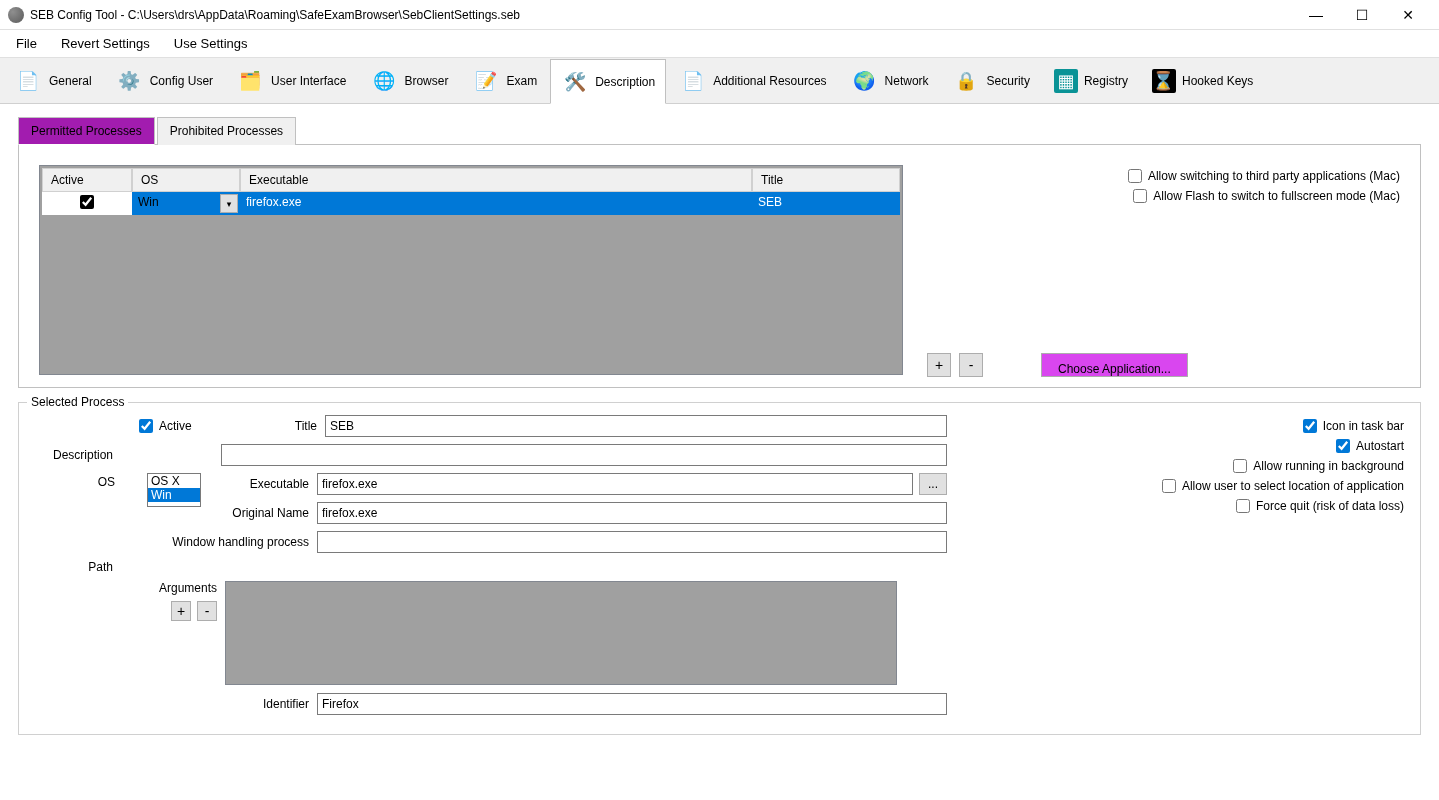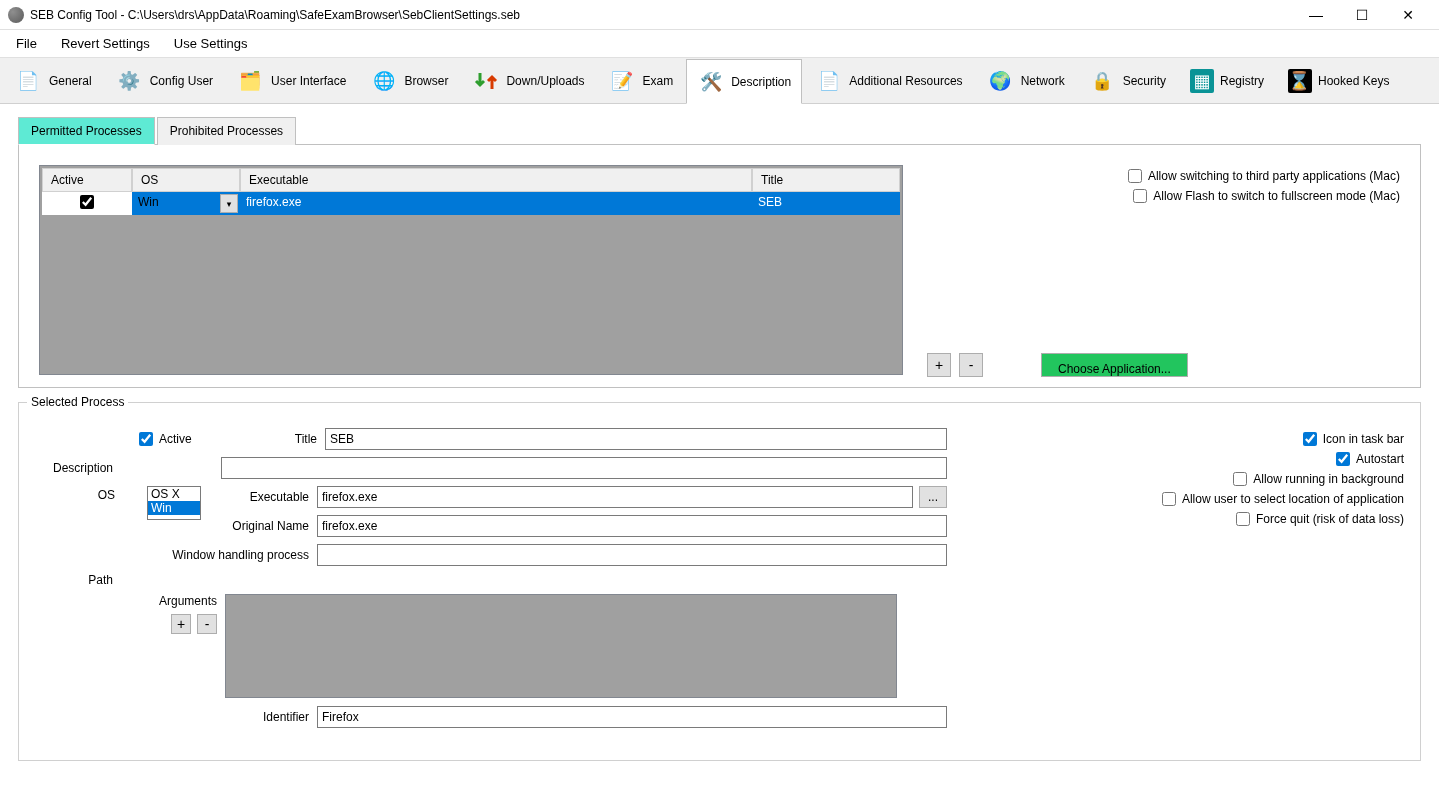--- a/index.html
+++ b/index.html
@@ -24,21 +24,21 @@
 .toolbar .tool-tab .label { font-size: 12px; }
 
 
 .content { padding: 12px 18px; background: #fff; }
 .monitor-row { display: flex; align-items: center; gap: 6px; margin-bottom: 10px; margin-left: 32px; color: #888; }
 .monitor-row input[type=checkbox] { width: 14px; height: 14px; }
 
 
 .subtabs { display: flex; border-bottom: 1px solid #c0c0c0; margin-bottom: 0; }
 .subtabs .subtab { padding: 6px 12px; border: 1px solid #c0c0c0; border-bottom: none; background: #f0f0f0; margin-right: 2px; font-size: 12px; position: relative; top: 1px; }
-.subtabs .subtab.active { background: #5eead4; border-bottom: 1px solid #fff; }
+.subtabs .subtab.active { background: #a21caf; border-bottom: 1px solid #fff; }
 
 .tab-panel { border: 1px solid #c0c0c0; border-top: none; padding: 20px 20px 10px 20px; display: flex; gap: 24px; }
 
 
 .table-area { flex: 0 0 862px; }
 .proc-table { width: 862px; height: 210px; border: 1px solid #828790; background: #a0a0a0; }
 .proc-table th { background: #f0f0f0; border: 1px solid #d0d0d0; font-weight: normal; text-align: left; padding: 4px 8px; font-size: 12px; }
 .proc-table td { padding: 3px 6px; font-size: 12px; }
 .proc-table .row-sel td { background: #0078d7; color: #fff; }
 .proc-table .cell-active { text-align: center; background: #fff !important; }
@@ -52,24 +52,24 @@
 .proc-table th:nth-child(2), .proc-table td:nth-child(2) { width: 108px; }
 .proc-table th:nth-child(3), .proc-table td:nth-child(3) { width: 512px; }
 .proc-table th:nth-child(4), .proc-table td:nth-child(4) { width: 148px; }
 
 
 .right-opts { flex: 1; padding-top: 4px; }
 .chk-row { display: flex; align-items: center; gap: 6px; margin-bottom: 6px; font-size: 12px; justify-content: flex-end; }
 .chk-row.indent { margin-left: 18px; }
 .btn-row { margin-top: 150px; display: flex; align-items: center; gap: 8px; }
 .small-btn { width: 24px; height: 24px; border: 1px solid #adadad; background: #e1e1e1; font-size: 14px; display:flex; align-items:center; justify-content:center; }
-.choose-btn { height: 24px; padding: 8px 16px; border: 1px solid #adadad; background: #22c55e; font-size: 12px; margin-left: 50px; }
-
-
-.fieldset { border: 1px solid #d0d0d0; margin-top: 14px; padding: 25px 16px; position: relative; }
+.choose-btn { height: 24px; padding: 8px 16px; border: 1px solid #adadad; background: #d946ef; font-size: 12px; margin-left: 50px; }
+
+
+.fieldset { border: 1px solid #d0d0d0; margin-top: 14px; padding: 12px 16px; position: relative; }
 .fieldset .legend { position: absolute; top: -8px; left: 8px; background: #fff; padding: 0 4px; font-size: 12px; }
 .sp-grid { display: flex; gap: 24px; }
 .sp-left { flex: 0 0 862px; }
 .sp-right { flex: 1; padding-top: 4px; }
 .form-row { display: flex; align-items: center; margin-bottom: 7px; }
 .form-row .lbl { width: 200px; text-align: right; padding-right: 8px; font-size: 12px; }
 .form-row .lbl.short { width: 86px; }
 .form-row input[type=text] { flex: 1; height: 22px; border: 1px solid #7a7a7a; padding: 0 4px; font-size: 12px; }
 .form-row .browse { width: 28px; height: 22px; margin-left: 6px; border: 1px solid #adadad; background: #e1e1e1; font-size:12px; }
 .active-chk { display: flex; align-items: center; gap: 6px; margin-left: 18px; }
@@ -109,29 +109,20 @@
       <span class="icon">⚙️</span>
       <span class="label">Config User</span>
     </div>
   <div class="tool-tab">
       <span class="icon">🗂️</span>
       <span class="label">User Interface</span>
     </div>
   <div class="tool-tab">
       <span class="icon">🌐</span>
       <span class="label">Browser</span>
-    </div>
-  <div class="tool-tab">
-      <span class="icon">
-        <svg width="24" height="20">
-          <path d="M6 2 L6 14 M2 10 L6 14 L10 10" stroke="#2e9e2e" stroke-width="3" fill="none"></path>
-          <path d="M18 18 L18 6 M14 10 L18 6 L22 10" stroke="#d83b01" stroke-width="3" fill="none"></path>
-        </svg>
-      </span>
-      <span class="label">Down/Uploads</span>
     </div>
   <div class="tool-tab">
       <span class="icon">📝</span>
       <span class="label">Exam</span>
     </div>
   <div class="tool-tab active">
       <span class="icon">🛠️</span>
       <span class="label">Description</span>
     </div>
   <div class="tool-tab">

